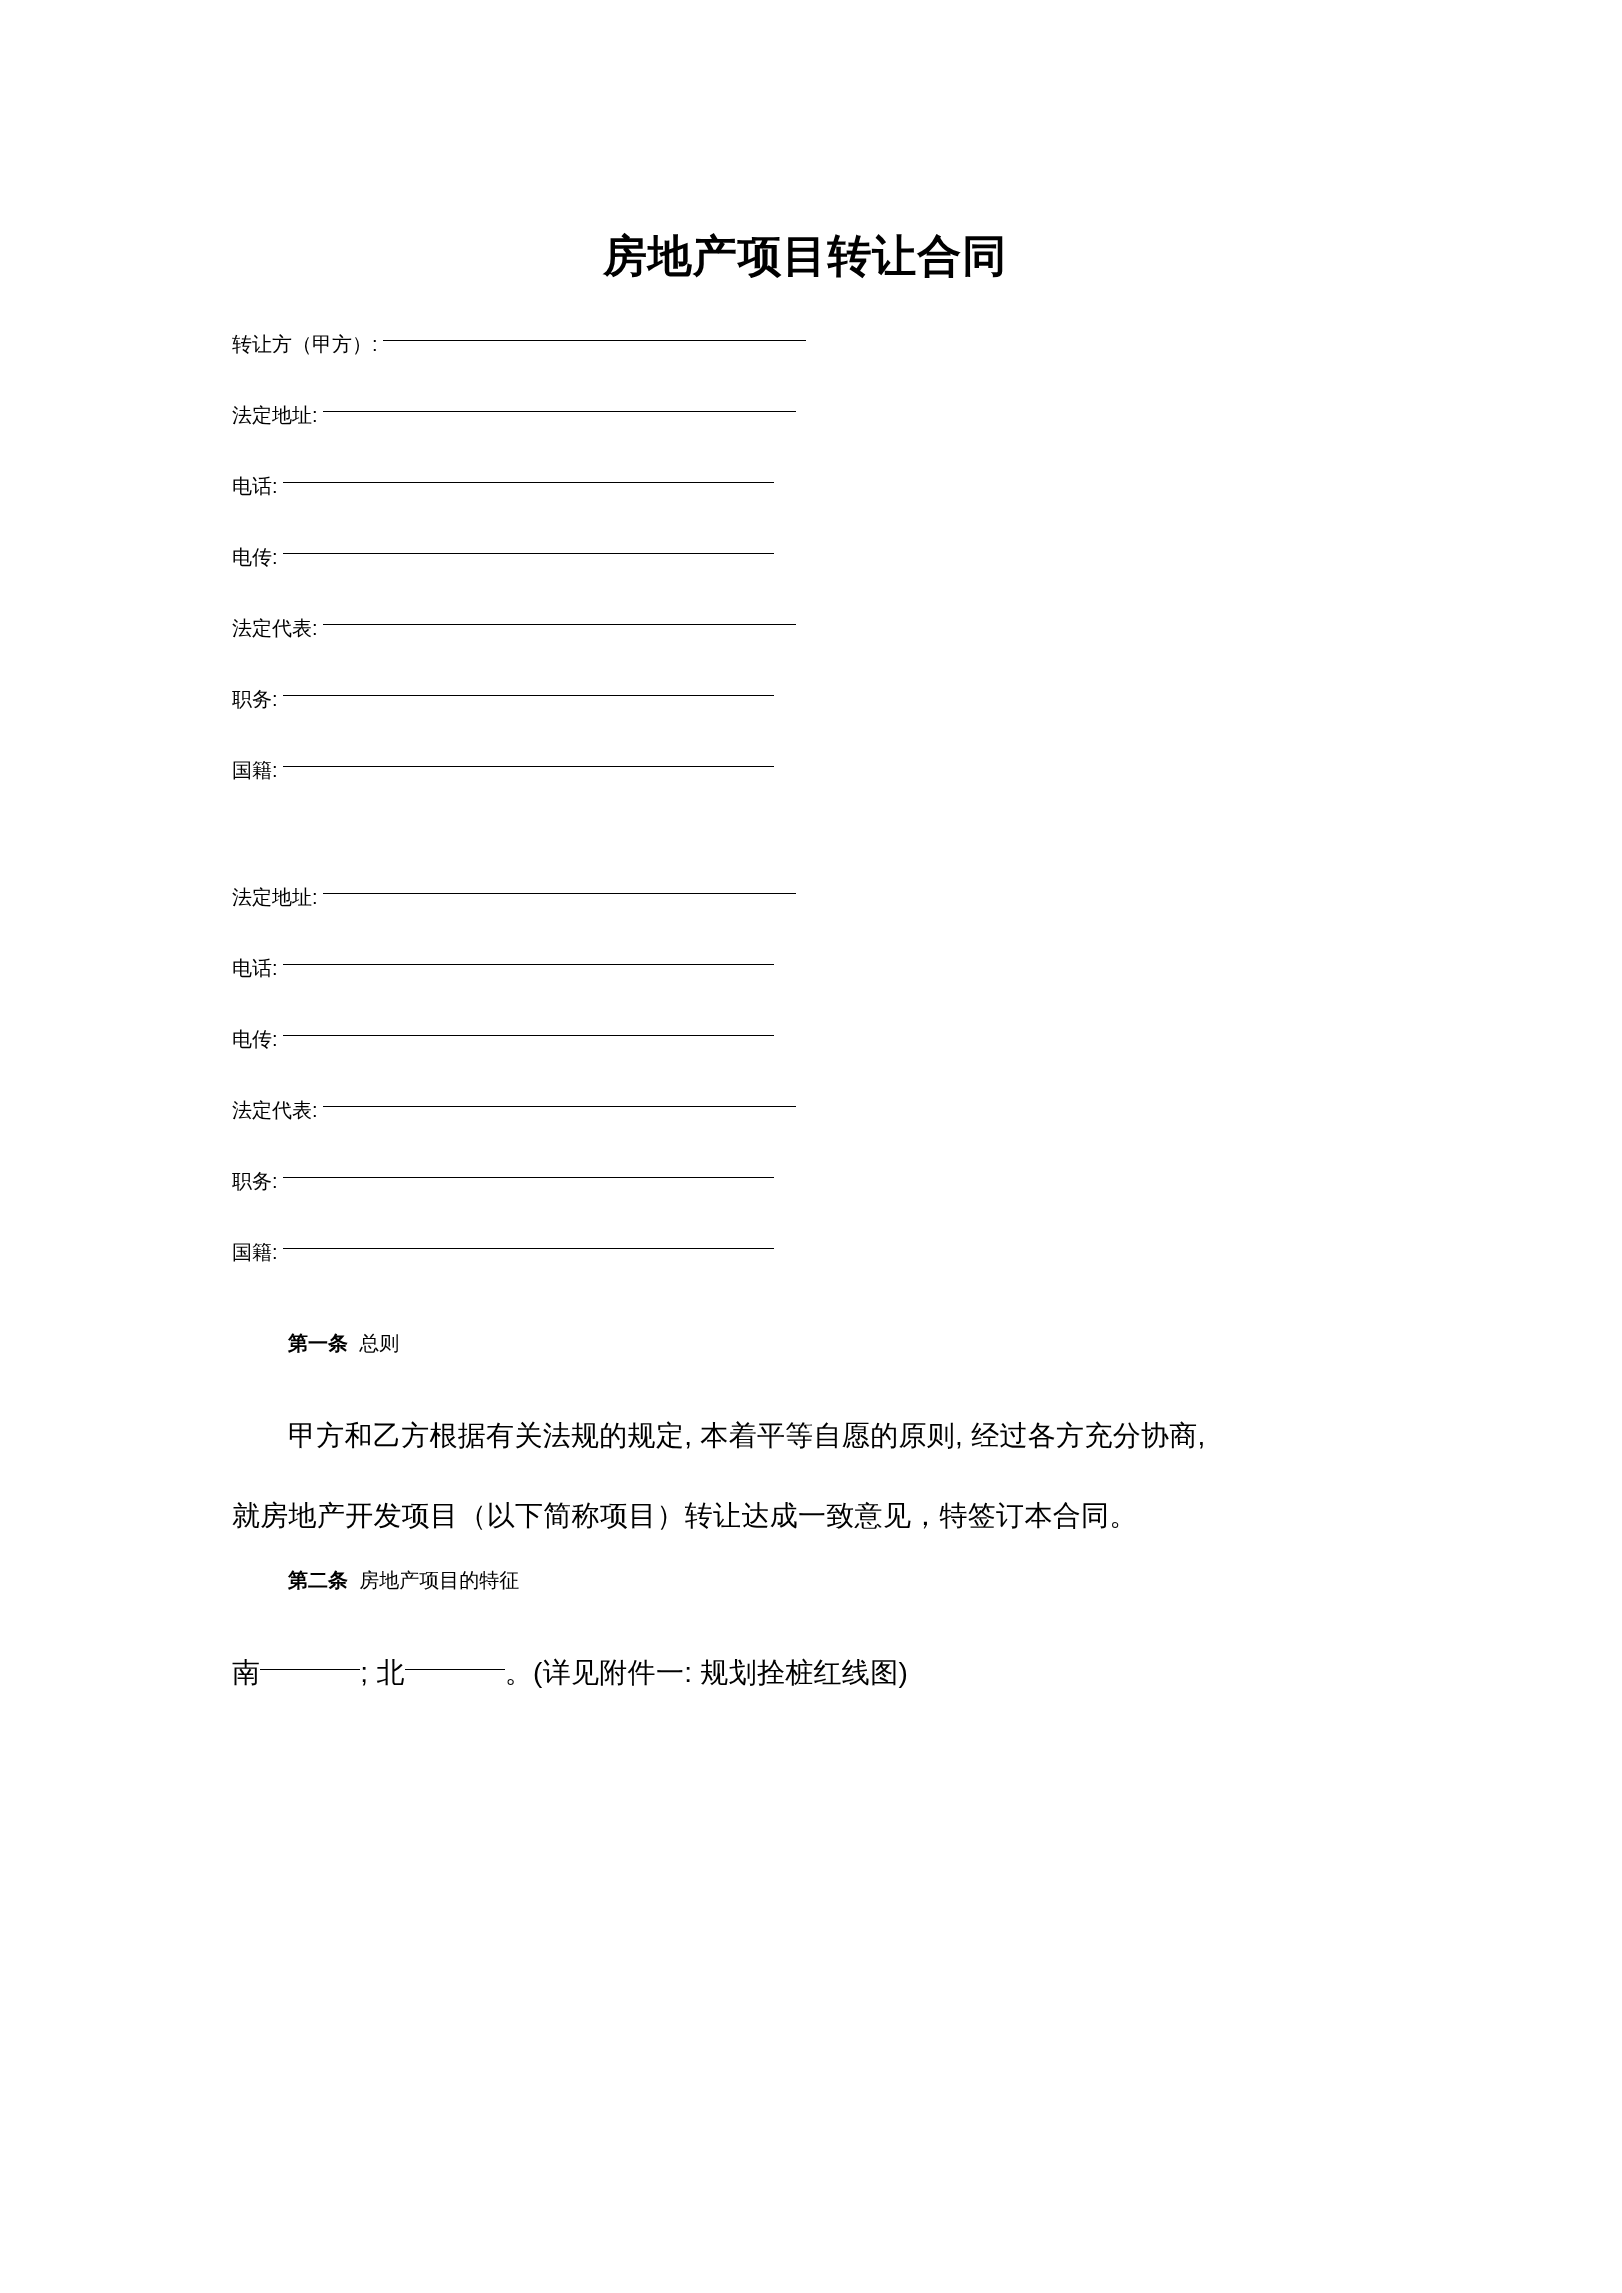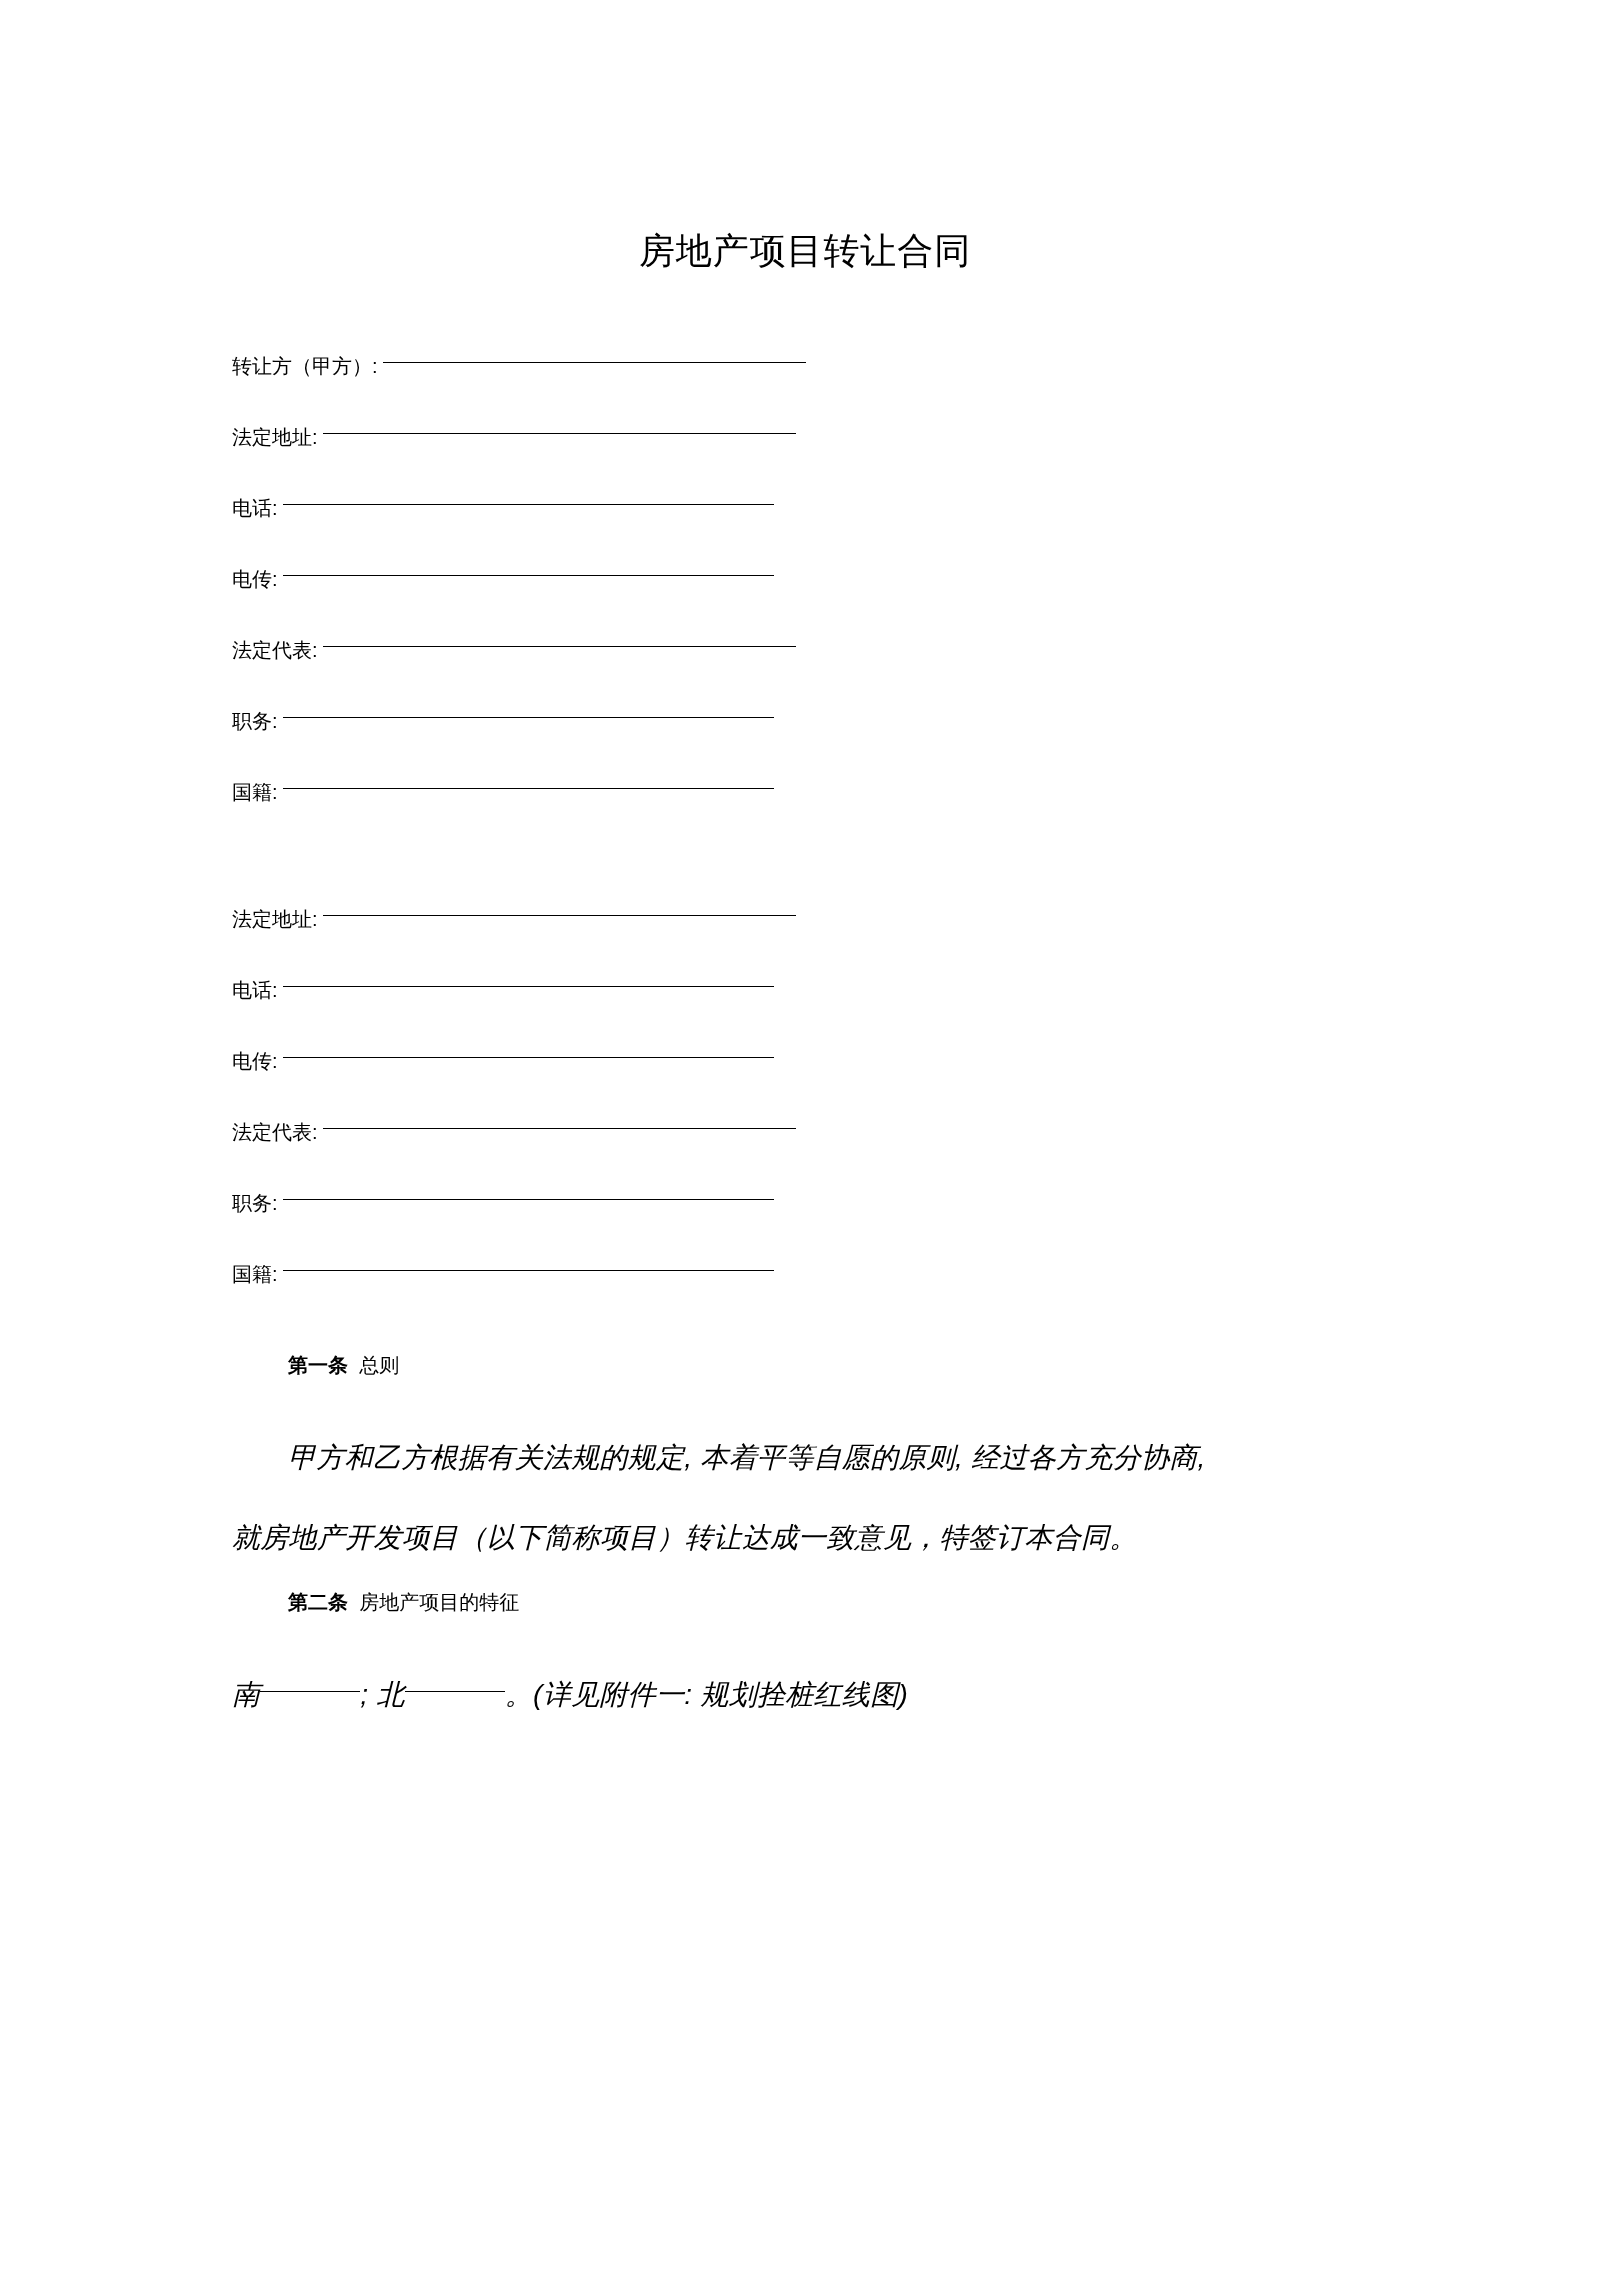--- a/index.html
+++ b/index.html
@@ -16,24 +16,24 @@
   }
   .page {
     position: relative;
     width: 1623px;
     height: 2294px;
     box-sizing: border-box;
     padding: 227px 209px 0 232px;
   }
   .doc-title {
     text-align: center;
-    font-size: 36px;
-    font-weight: normal;
+    font-size: 44px;
+    font-weight: bold;
     letter-spacing: 0.9px;
-    margin: 0 0 80px 0;
+    margin: 0 0 48px 0;
     padding-right: 36px;
   }
   .field-line {
     font-size: 20px;
     line-height: 1;
     margin-bottom: 51px;
     white-space: nowrap;
   }
   .field-label {
     display: inline;
@@ -57,21 +57,20 @@
   }
   .clause b {
     font-weight: bold;
   }
   .para {
     font-size: 28px;
     line-height: 71px;
     margin: 0 0 9px 0;
     text-indent: 56px;
     letter-spacing: 0.3px;
-    font-style: italic;
   }
   .para.nofirst { text-indent: 0; }
   .inline-blank {
     display: inline-block;
     border-bottom: 1.8px solid #000;
     vertical-align: middle;
     position: relative;
     top: -5.5px;
   }
   .ib-s { width: 100px; }

